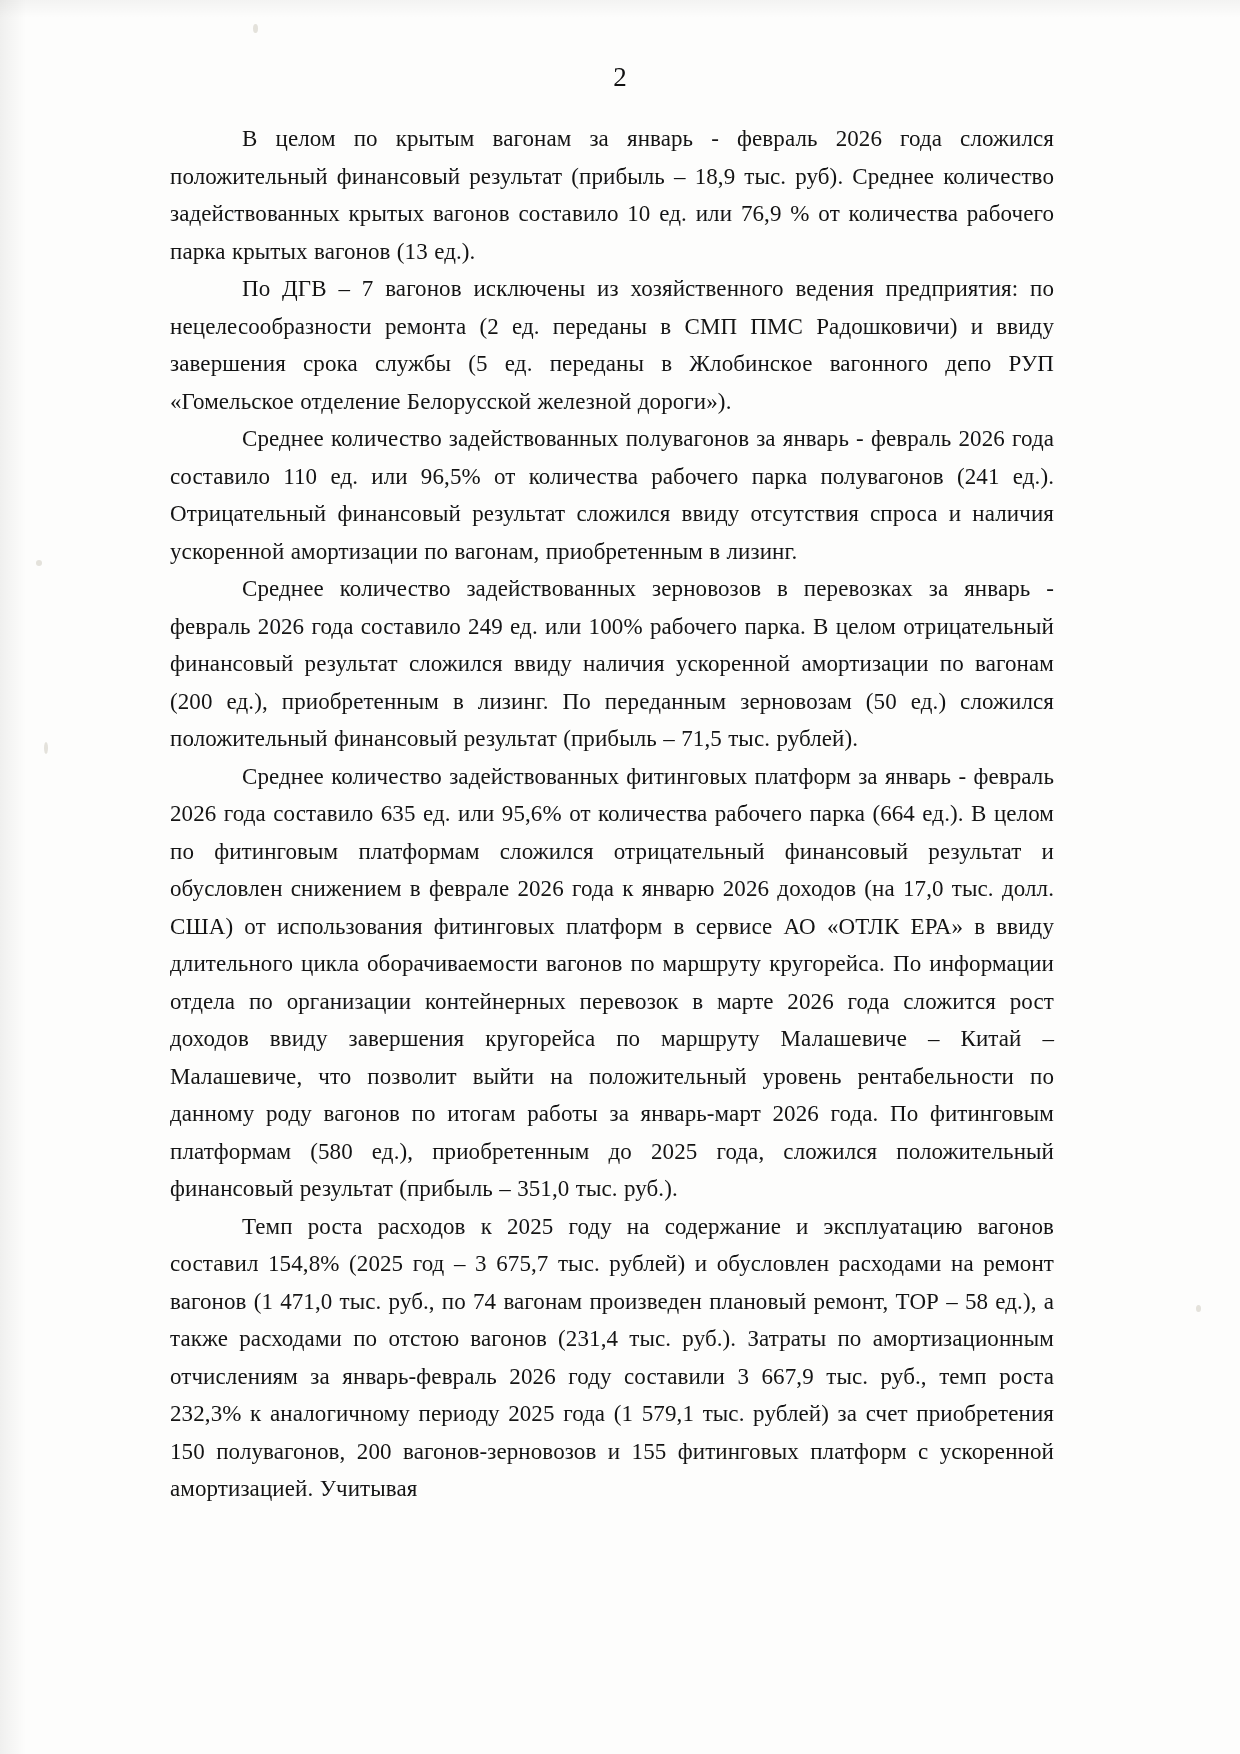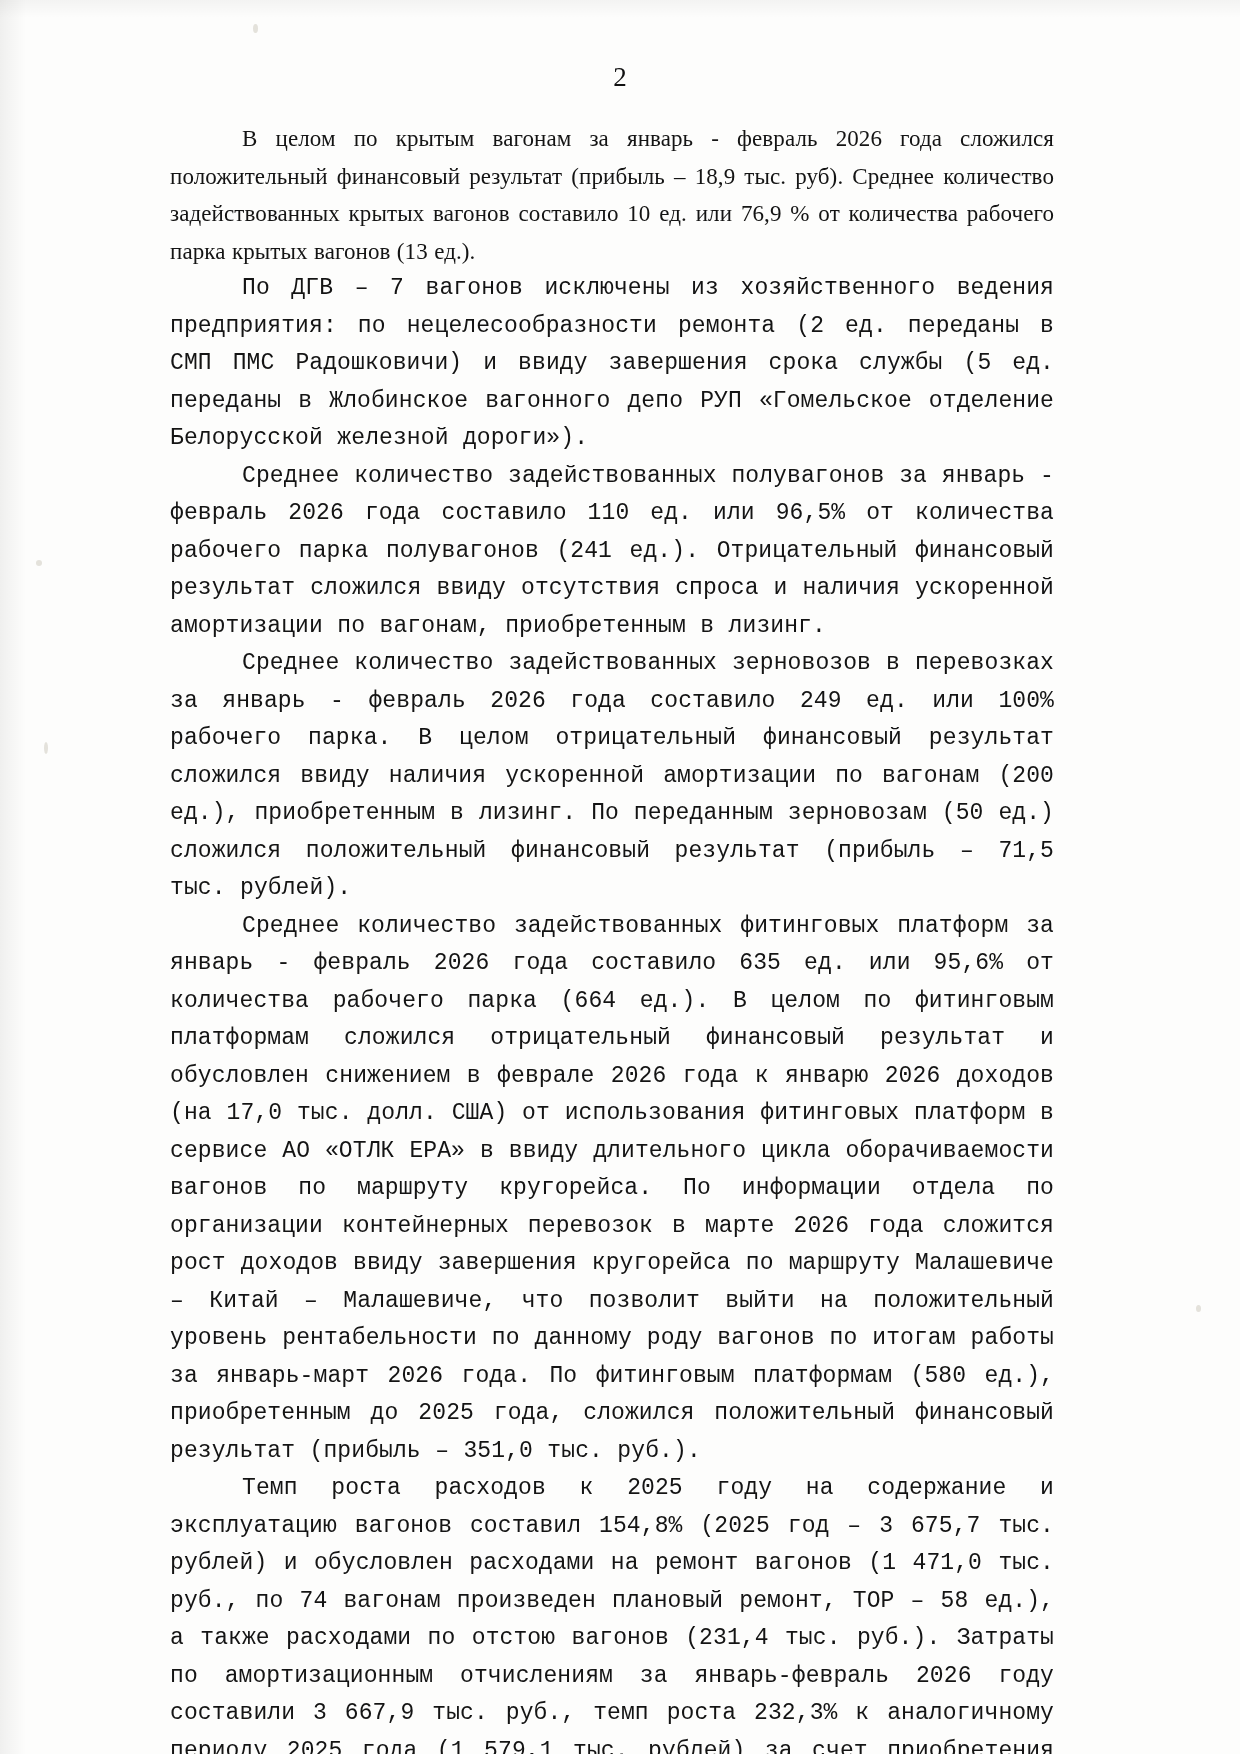--- a/index.html
+++ b/index.html
@@ -45,21 +45,20 @@
     text-align: justify;
     font-size: 23px;
     line-height: 37.5px;
     color: #141414;
     letter-spacing: 0.1px;
     word-spacing: 0.5px;
     hyphens: none;
   }
   p.para + p.para {
     margin-top: 0px;
-    font-family: Liberation Mono, monospace;
   }
   
   .speck {
     position: absolute;
     background: #d9d5cd;
     border-radius: 50%;
     opacity: 0.7;
   }
   .edge-shadow-left {
     position: absolute;

